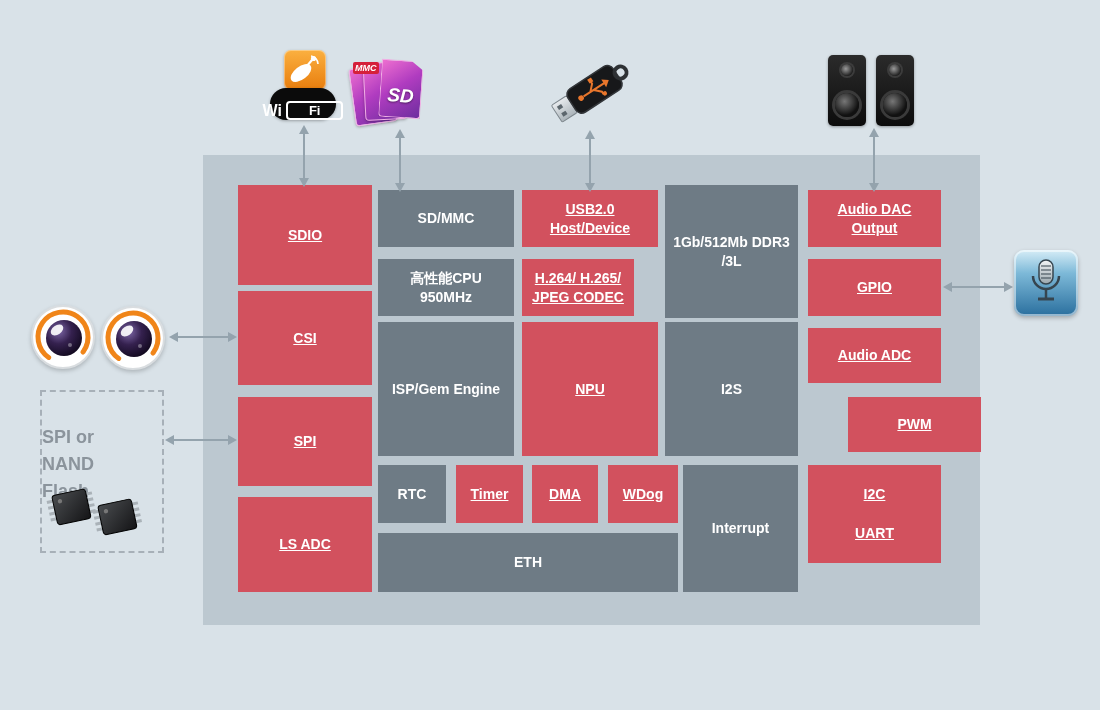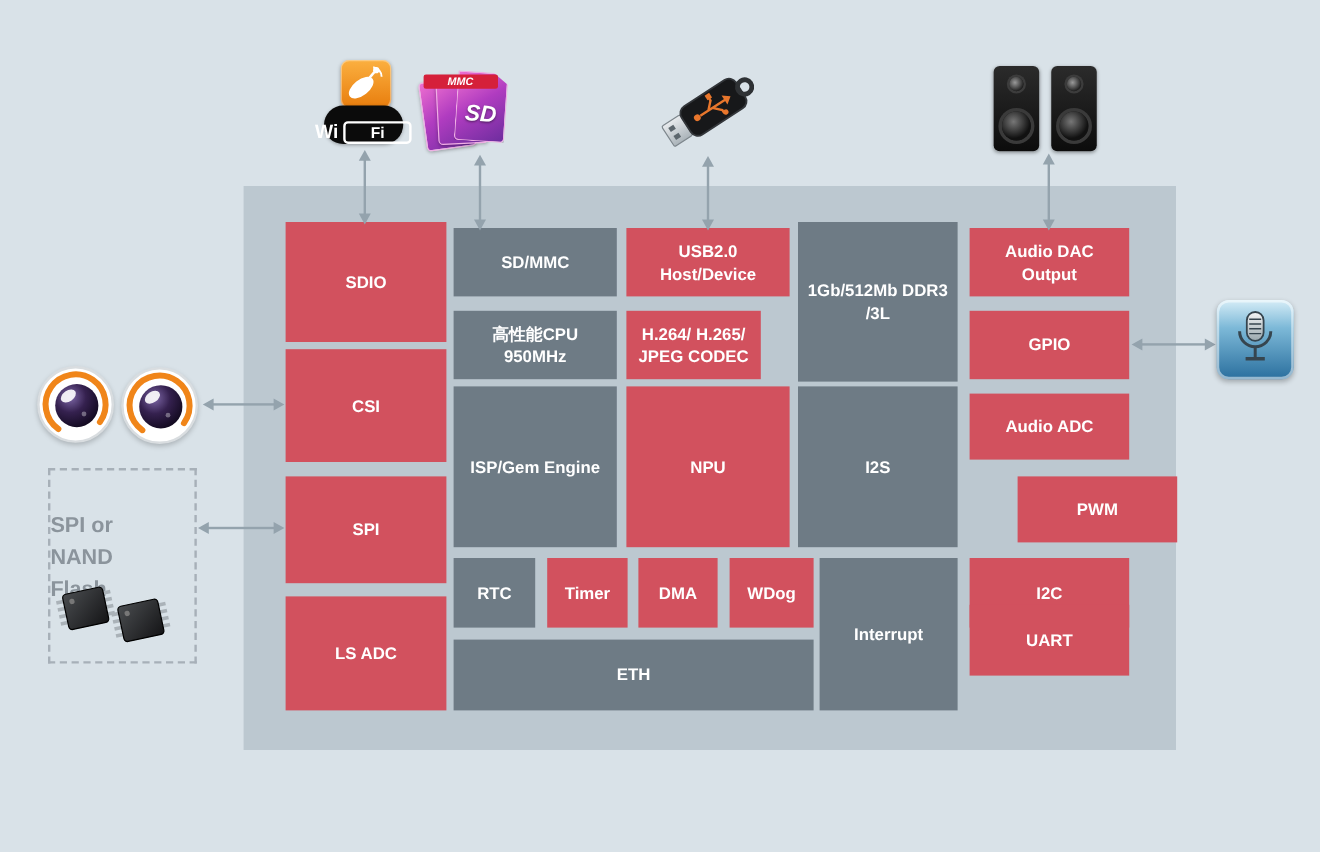--- a/index.html
+++ b/index.html
@@ -6,21 +6,21 @@
     --background:#d9e2e8; --panel:#bcc8d0; --block-red:#d2515e; --block-gray:#6e7b85;
     --arrow:#94a3ad; --label-text:#ffffff; --flash-label:#8b949c;
   }
   *{box-sizing:border-box; margin:0; padding:0;}
   body{background:#fff; font-family:"Liberation Sans", sans-serif;}
   .canvas{position:relative; width:1100px; height:710px; background:var(--background); overflow:hidden;}
   .panel{position:absolute; left:203px; top:155px; width:777px; height:470px; background:var(--panel);}
   .blk{position:absolute; display:flex; align-items:center; justify-content:center;
        text-align:center; color:var(--label-text); font-weight:bold; font-size:14px;
        line-height:1.35; white-space:pre-line;}
-  .red{background:var(--block-red);}
+  .red{background:var(--block-red);text-decoration:underline;}
   .gray{background:var(--block-gray);}
   
   .arrow-v{position:absolute; width:2px; background:var(--arrow);}
   .arrow-v::before{content:""; position:absolute; top:-8px; left:-4px; border:5px solid transparent; border-bottom:9px solid var(--arrow);}
   .arrow-v::after{content:""; position:absolute; bottom:-8px; left:-4px; border:5px solid transparent; border-top:9px solid var(--arrow);}
   .arrow-h{position:absolute; height:2px; background:var(--arrow);}
   .arrow-h::before{content:""; position:absolute; left:-8px; top:-4px; border:5px solid transparent; border-right:9px solid var(--arrow);}
   .arrow-h::after{content:""; position:absolute; right:-8px; top:-4px; border:5px solid transparent; border-left:9px solid var(--arrow);}
   
   .wifi-group{position:absolute; left:270px; top:50px; width:70px; height:72px;}
@@ -36,21 +36,21 @@
   .cards-group{position:absolute; left:350px; top:58px; width:84px; height:72px;}
   .card{position:absolute; width:42px; height:58px; border-radius:4px; border:1px solid #f0aee4;
         background:linear-gradient(145deg,#ee6fd0 0%,#b03cc0 45%,#6d2d9e 100%);
         box-shadow:0 1px 3px rgba(0,0,0,.3);}
   .card1{left:2px; top:8px; transform:rotate(-8deg); z-index:1;}
   .card2{left:14px; top:4px; transform:rotate(-3deg); z-index:2;}
   .card3{left:30px; top:2px; transform:rotate(4deg); z-index:3; border-radius:0 0 4px 4px;
          clip-path:polygon(0 0,70% 0,100% 16%,100% 100%,0 100%);
          display:flex; align-items:flex-end; justify-content:center;}
   .mmc-tag{position:absolute; left:3px; top:4px; background:#d5203a; color:#fff; font-size:9px;
-           font-weight:bold; font-style:italic; padding:1px 20px; border-radius:2px; z-index:4;}
+           font-weight:bold; font-style:italic; padding:1px 2px; border-radius:2px; z-index:4;}
   .sd-text{color:#fff; font-size:19px; font-weight:bold; font-style:italic; padding-bottom:10px;
            text-shadow:0 1px 2px rgba(0,0,0,.45);}
   
   .speakers-group{position:absolute; left:828px; top:55px; width:88px; height:73px;}
   .speaker{position:absolute; width:38px; height:71px; border-radius:5px;
            background:linear-gradient(180deg,#2b2b2b,#0c0c0c); box-shadow:0 1px 3px rgba(0,0,0,.35);}
   .speaker.left{left:0;} .speaker.right{left:48px;}
   .tweeter{position:absolute; left:50%; transform:translateX(-50%); top:9px; width:12px; height:12px;
            border-radius:50%; background:radial-gradient(circle at 40% 40%, #9a9a9a, #222 70%);
            box-shadow:0 0 0 2px #3c3c3c;}

